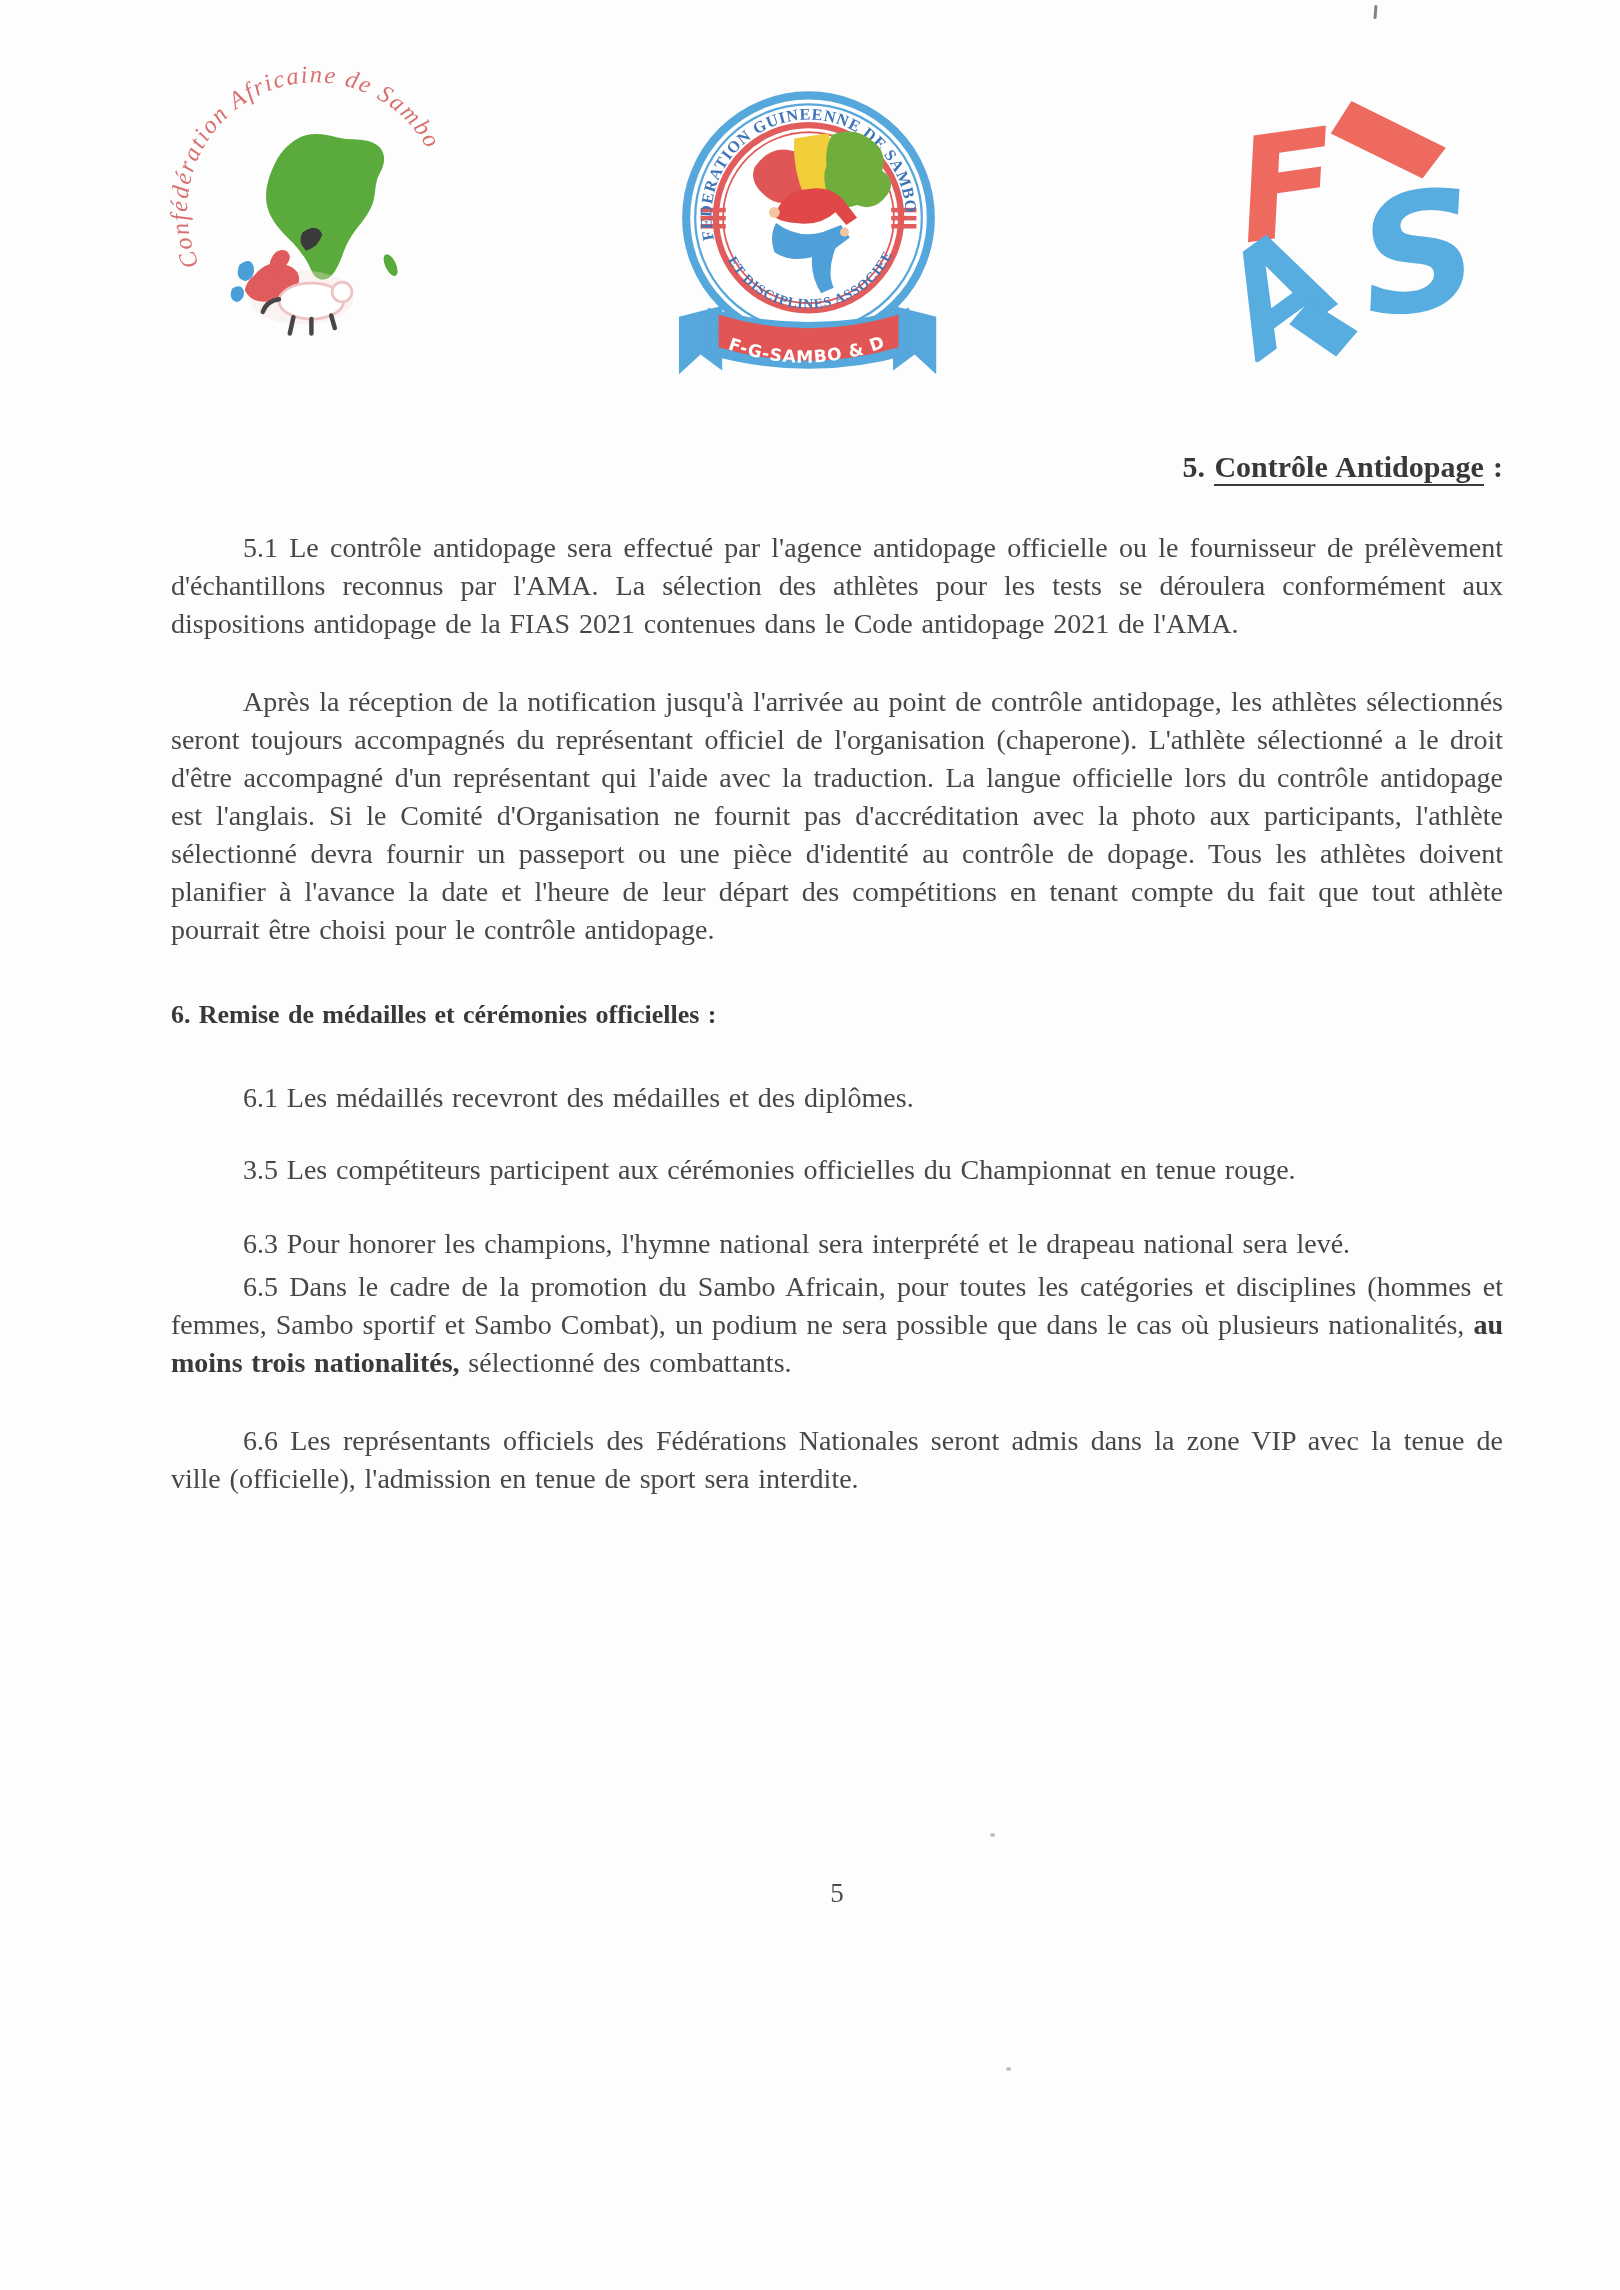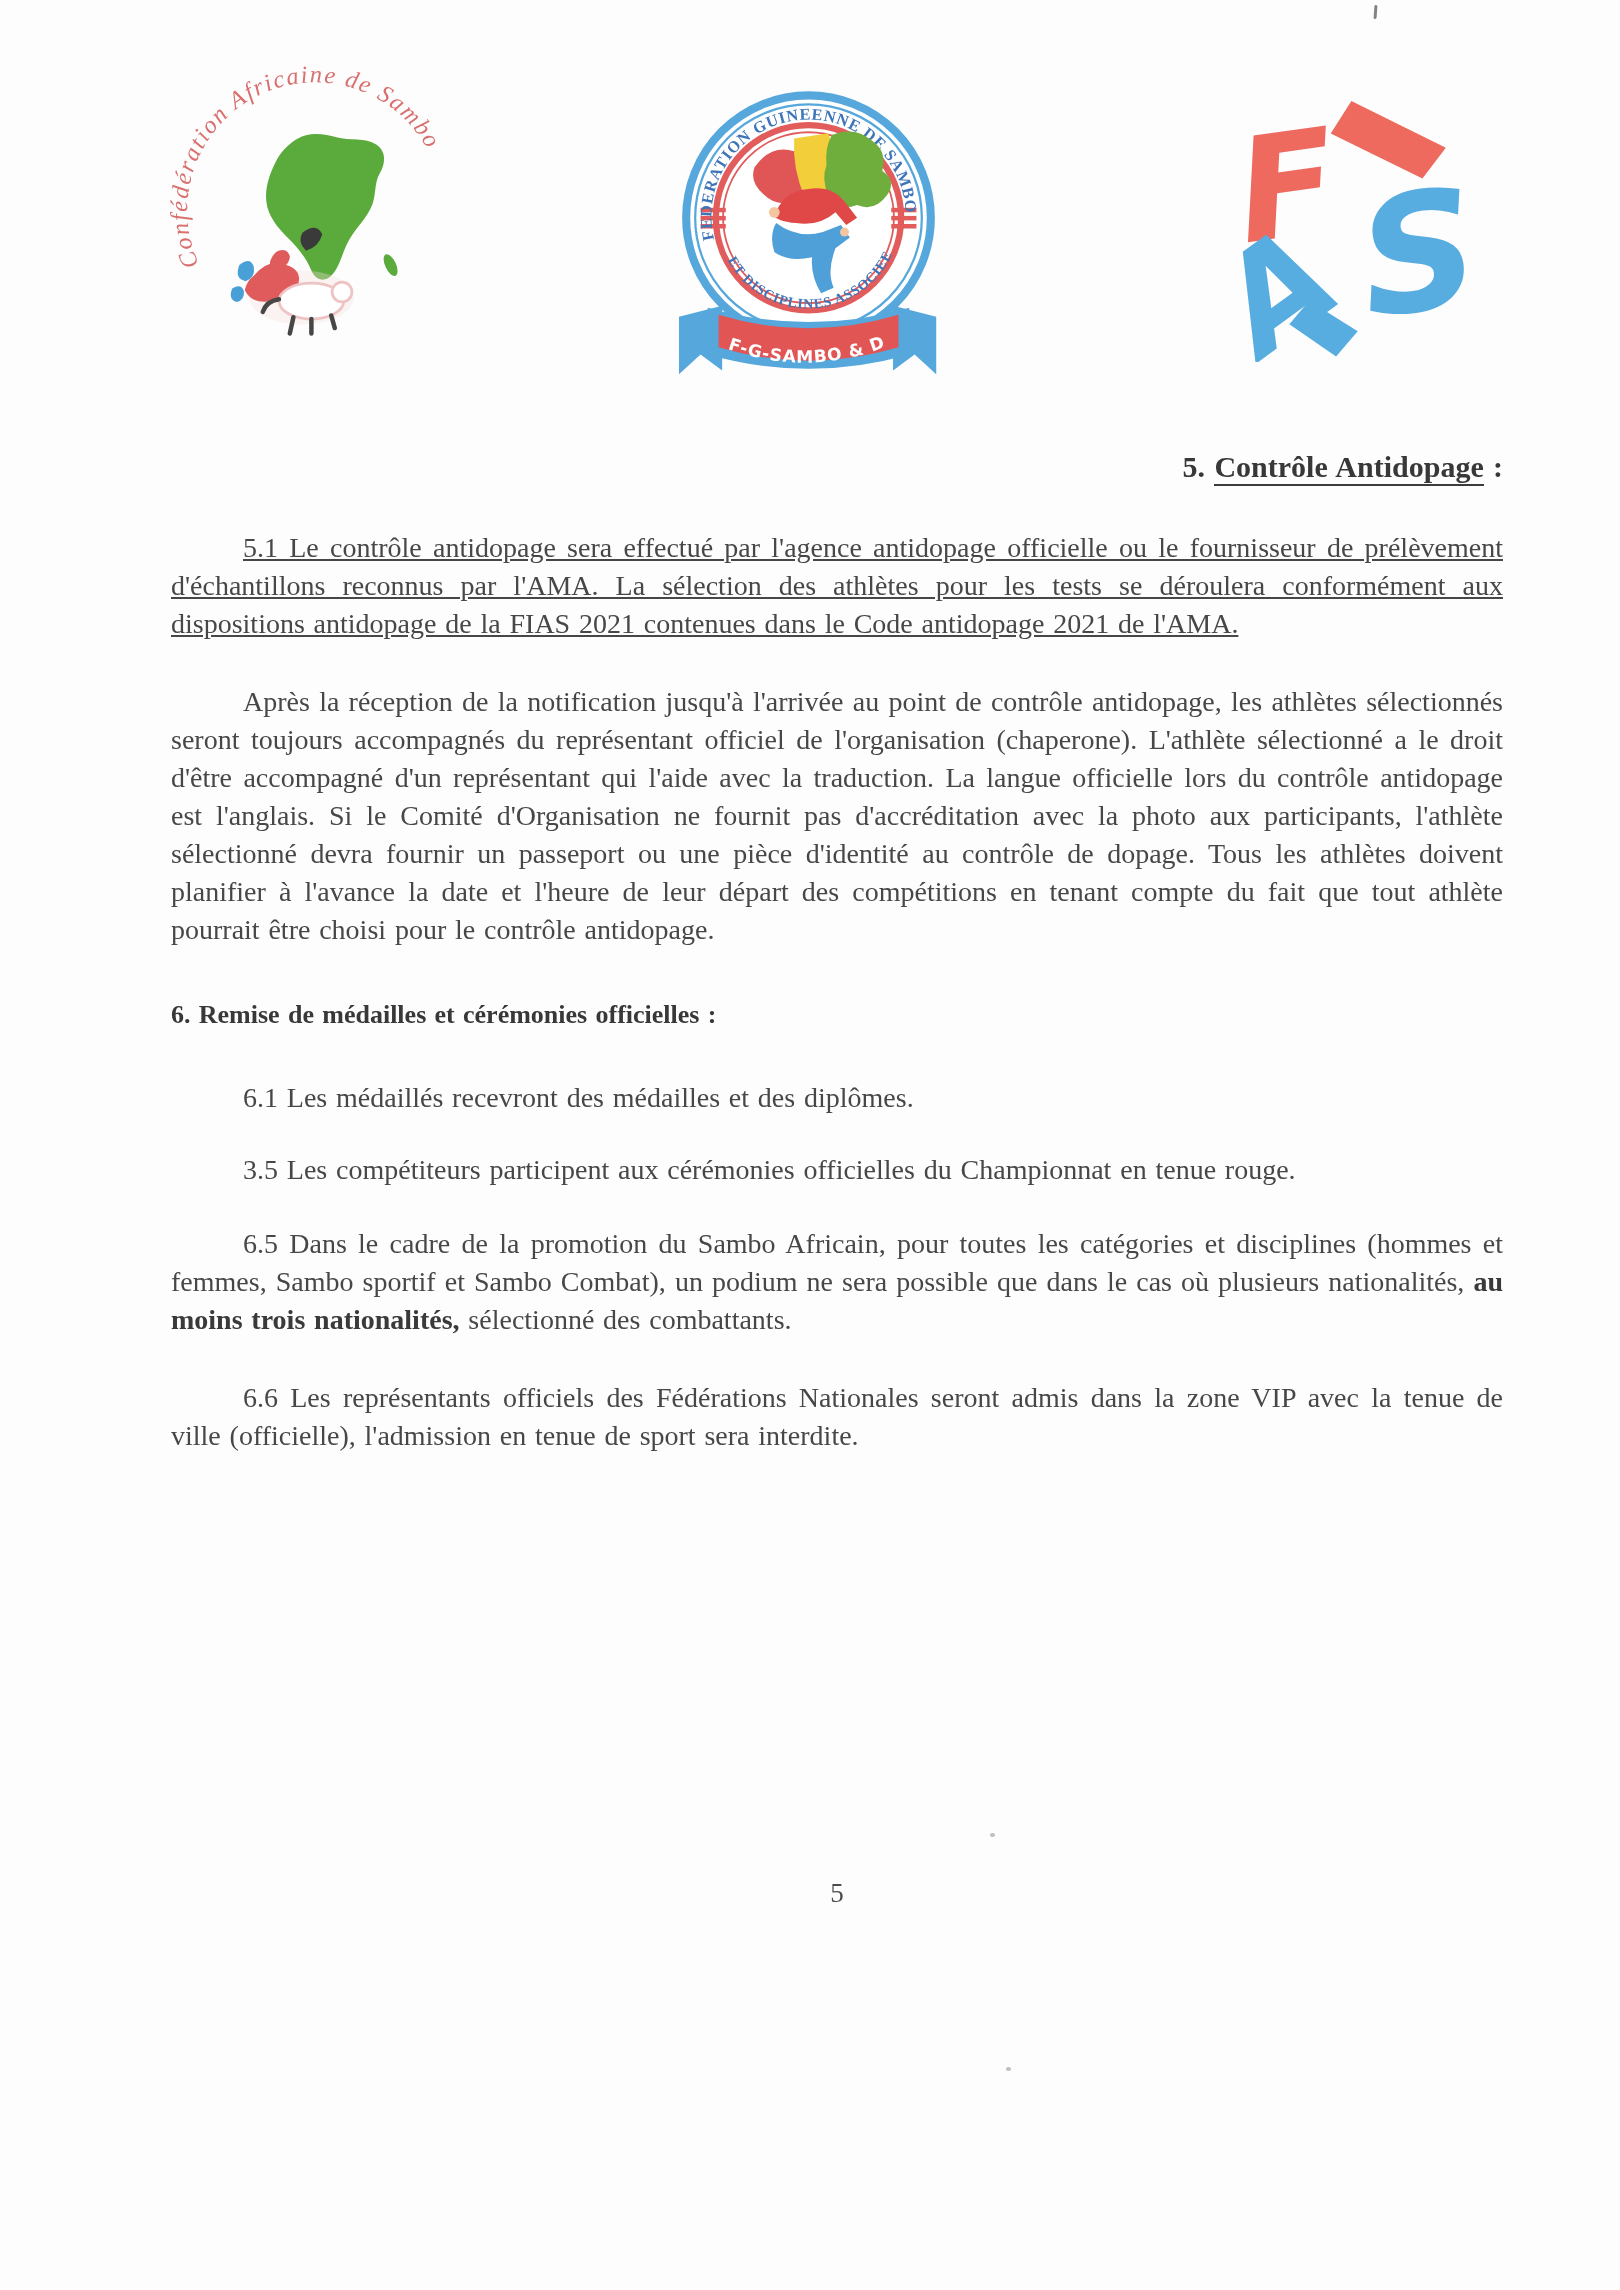--- a/index.html
+++ b/index.html
@@ -26,21 +26,21 @@
     word-spacing:1.8px;
   }
   .content p{margin:0;text-indent:72px;}
   .sec-heading{
     font-weight:bold;color:#383838;
     text-indent:0 !important;text-align:left;
   }
   .sec5-heading{font-size:30px;margin:0 0 43px 0 !important;text-align:right;}
   .sec6-heading{font-size:26px;margin:0 0 45px 0 !important;}
   .u{border-bottom:2.7px solid #3c3c3c;padding-bottom:0.9px;}
-  .p51{margin-bottom:40px !important;text-decoration:underline;}
+  .p51{margin-bottom:40px !important;}
   .pchap{margin-bottom:47px !important;}
   .p61{margin-bottom:34px !important;}
   .p62{margin-bottom:36px !important;}
   .p63{margin-bottom:5.4px !important;}
   .p64{margin-bottom:34px !important;}
   .p65{margin-bottom:40px !important;}
   .b{font-weight:bold;color:#3a3a3a;}
 
   .page-number{
     position:absolute;left:774px;top:1878px;width:126px;
@@ -161,20 +161,21 @@
     <p class="p51">5.1 Le contrôle antidopage sera effectué par l'agence antidopage officielle ou le fournisseur de prélèvement d'échantillons reconnus par l'AMA. La sélection des athlètes pour les tests se déroulera conformément aux dispositions antidopage de la FIAS 2021 contenues dans le Code antidopage 2021 de l'AMA.</p>
 
     <p class="pchap">Après la réception de la notification jusqu'à l'arrivée au point de contrôle antidopage, les athlètes sélectionnés seront toujours accompagnés du représentant officiel de l'organisation (chaperone). L'athlète sélectionné a le droit d'être accompagné d'un représentant qui l'aide avec la traduction. La langue officielle lors du contrôle antidopage est l'anglais. Si le Comité d'Organisation ne fournit pas d'accréditation avec la photo aux participants, l'athlète sélectionné devra fournir un passeport ou une pièce d'identité au contrôle de dopage. Tous les athlètes doivent planifier à l'avance la date et l'heure de leur départ des compétitions en tenant compte du fait que tout athlète pourrait être choisi pour le contrôle antidopage.</p>
 
     <p class="sec-heading sec6-heading">6. Remise de médailles et cérémonies officielles :</p>
 
     <p class="p61">6.1 Les médaillés recevront des médailles et des diplômes.</p>
 
     <p class="p62">3.5 Les compétiteurs participent aux cérémonies officielles du Championnat en tenue rouge.</p>
 
+    <p class="p63">6.3 Pour honorer les champions, l'hymne national sera interprété et le drapeau national sera levé.</p>
 
 
     <p class="p65"><span>6.5 Dans le cadre de la promotion du Sambo Africain, pour toutes les catégories et disciplines (hommes et femmes, Sambo sportif et Sambo Combat), un podium ne sera possible que dans le cas où plusieurs nationalités, </span><span class="b">au moins trois nationalités,</span><span> sélectionné des combattants.</span></p>
 
     <p class="p66">6.6 Les représentants officiels des Fédérations Nationales seront admis dans la zone VIP avec la tenue de ville (officielle), l'admission en tenue de sport sera interdite.</p>
 
   </div>
 
   <div class="page-number">5</div>
 

